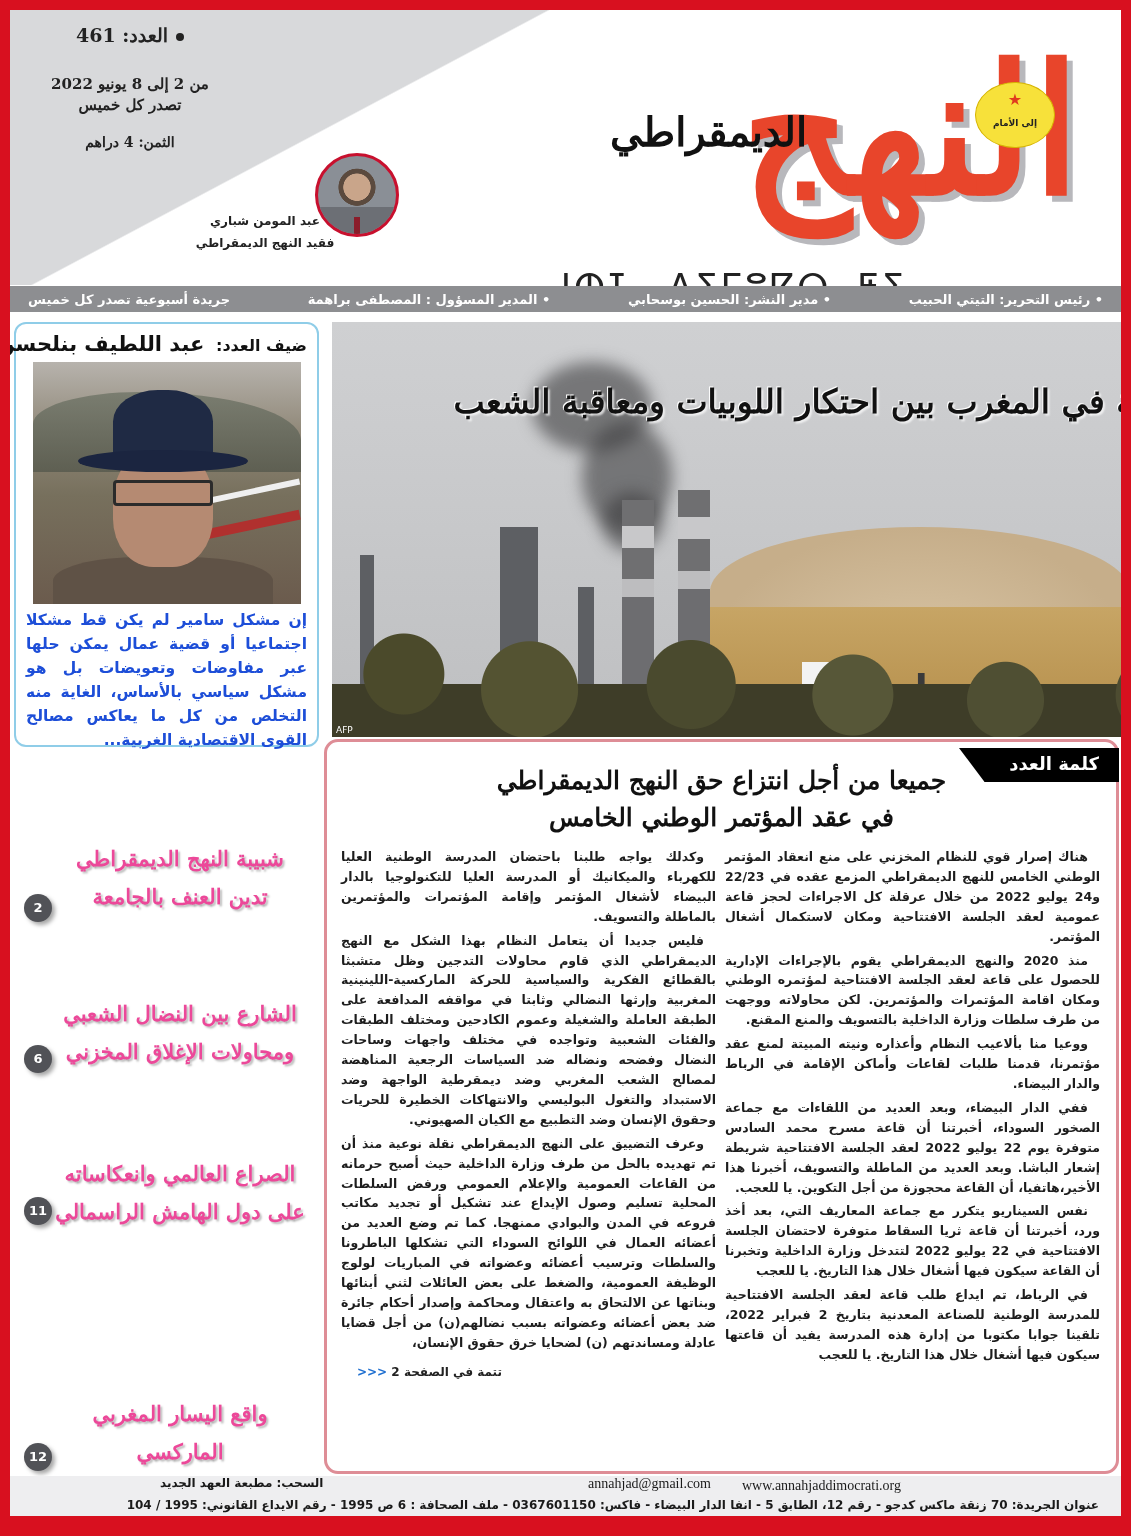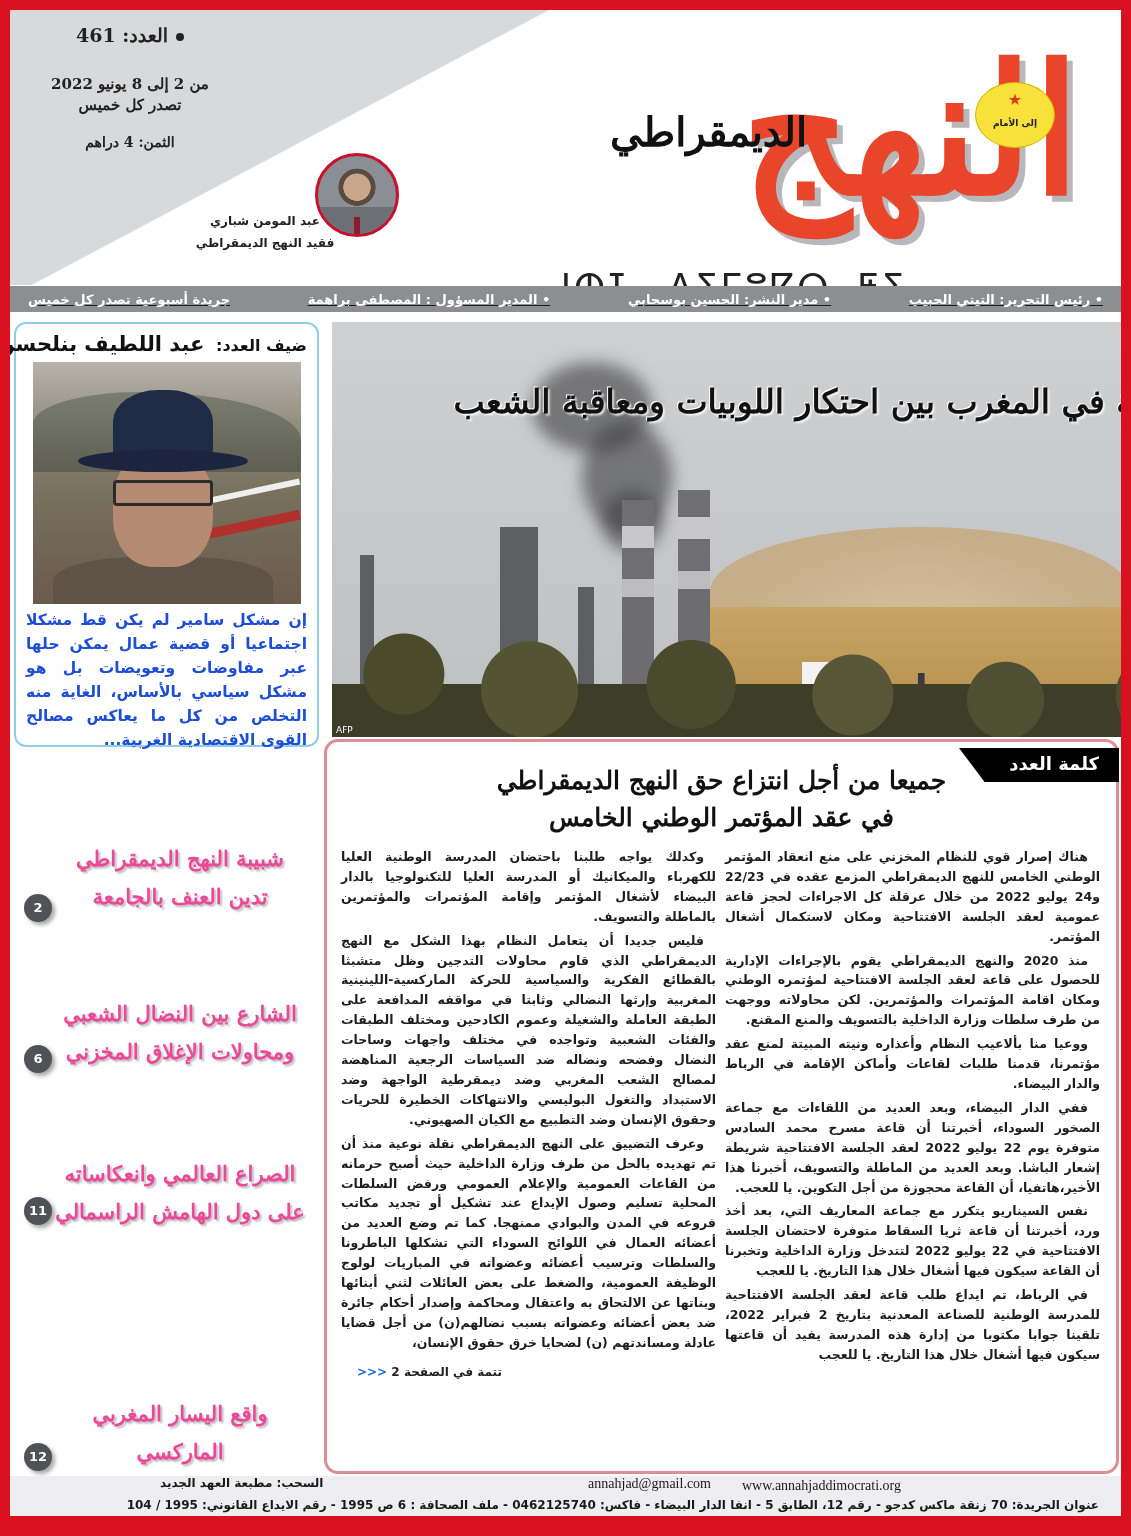--- a/index.html
+++ b/index.html
@@ -48,21 +48,21 @@
     position: absolute; left: 475px; top: 52px; width: 78px; height: 64px; border-radius: 50%;
     background: #f7e13a; border: 1px solid #d6b400; text-align: center; direction: rtl;
   }
   .emblem .star { color: #e03a1e; font-size: 16px; line-height: 22px; display:block; margin-top:6px; }
   .emblem .motto { font-size: 9px; font-weight: bold; color: #222; }
 
   
   .staff-band {
     position: absolute; left: 0; top: 276px; width: 1111px; height: 26px; background: #8d8e91;
     display: flex; flex-direction: row-reverse; justify-content: space-between; align-items: center;
-    padding: 0 18px; box-sizing: border-box; direction: rtl; text-decoration: underline;
+    padding: 0 18px; box-sizing: border-box; direction: rtl;
   }
   .staff-band span { color: #ffffff; font-weight: bold; font-size: 13px; white-space: nowrap; }
 
   
   .guest-box {
     position: absolute; left: 4px; top: 312px; width: 305px; height: 425px; box-sizing: border-box;
     border: 2px solid #8fcde8; border-radius: 12px; background: #fff; padding: 8px 10px;
   }
   .guest-title { direction: rtl; text-align: right; font-weight: bold; font-size: 16px; color:#111; white-space: nowrap; }
   .guest-title .name { font-size: 21px; margin-right: 6px; }
@@ -294,15 +294,15 @@
           <div>والديمقراطي الراديكالي</div>
         </div>
       <div class="teaser-page" style="top:48px;">12</div>
     </div>
   </div>
 
   <div class="footer">
     <div class="site">www.annahjaddimocrati.org</div>
     <div class="email">annahjad@gmail.com</div>
     <div class="printer">السحب:  مطبعة العهد الجديد</div>
-    <div class="footer-row2">عنوان الجريدة: 70 زنقة ماكس كدجو - رقم 12، الطابق 5 - انفا الدار البيضاء  - فاكس: 0462125740 - ملف الصحافة : 6 ص  1995 - رقم الايداع القانوني:  1995 / 104</div>
+    <div class="footer-row2">عنوان الجريدة: 70 زنقة ماكس كدجو - رقم 12، الطابق 5 - انفا الدار البيضاء  - فاكس: 0367601150 - ملف الصحافة : 6 ص  1995 - رقم الايداع القانوني:  1995 / 104</div>
   </div>
 </div>
 
 </body></html>

